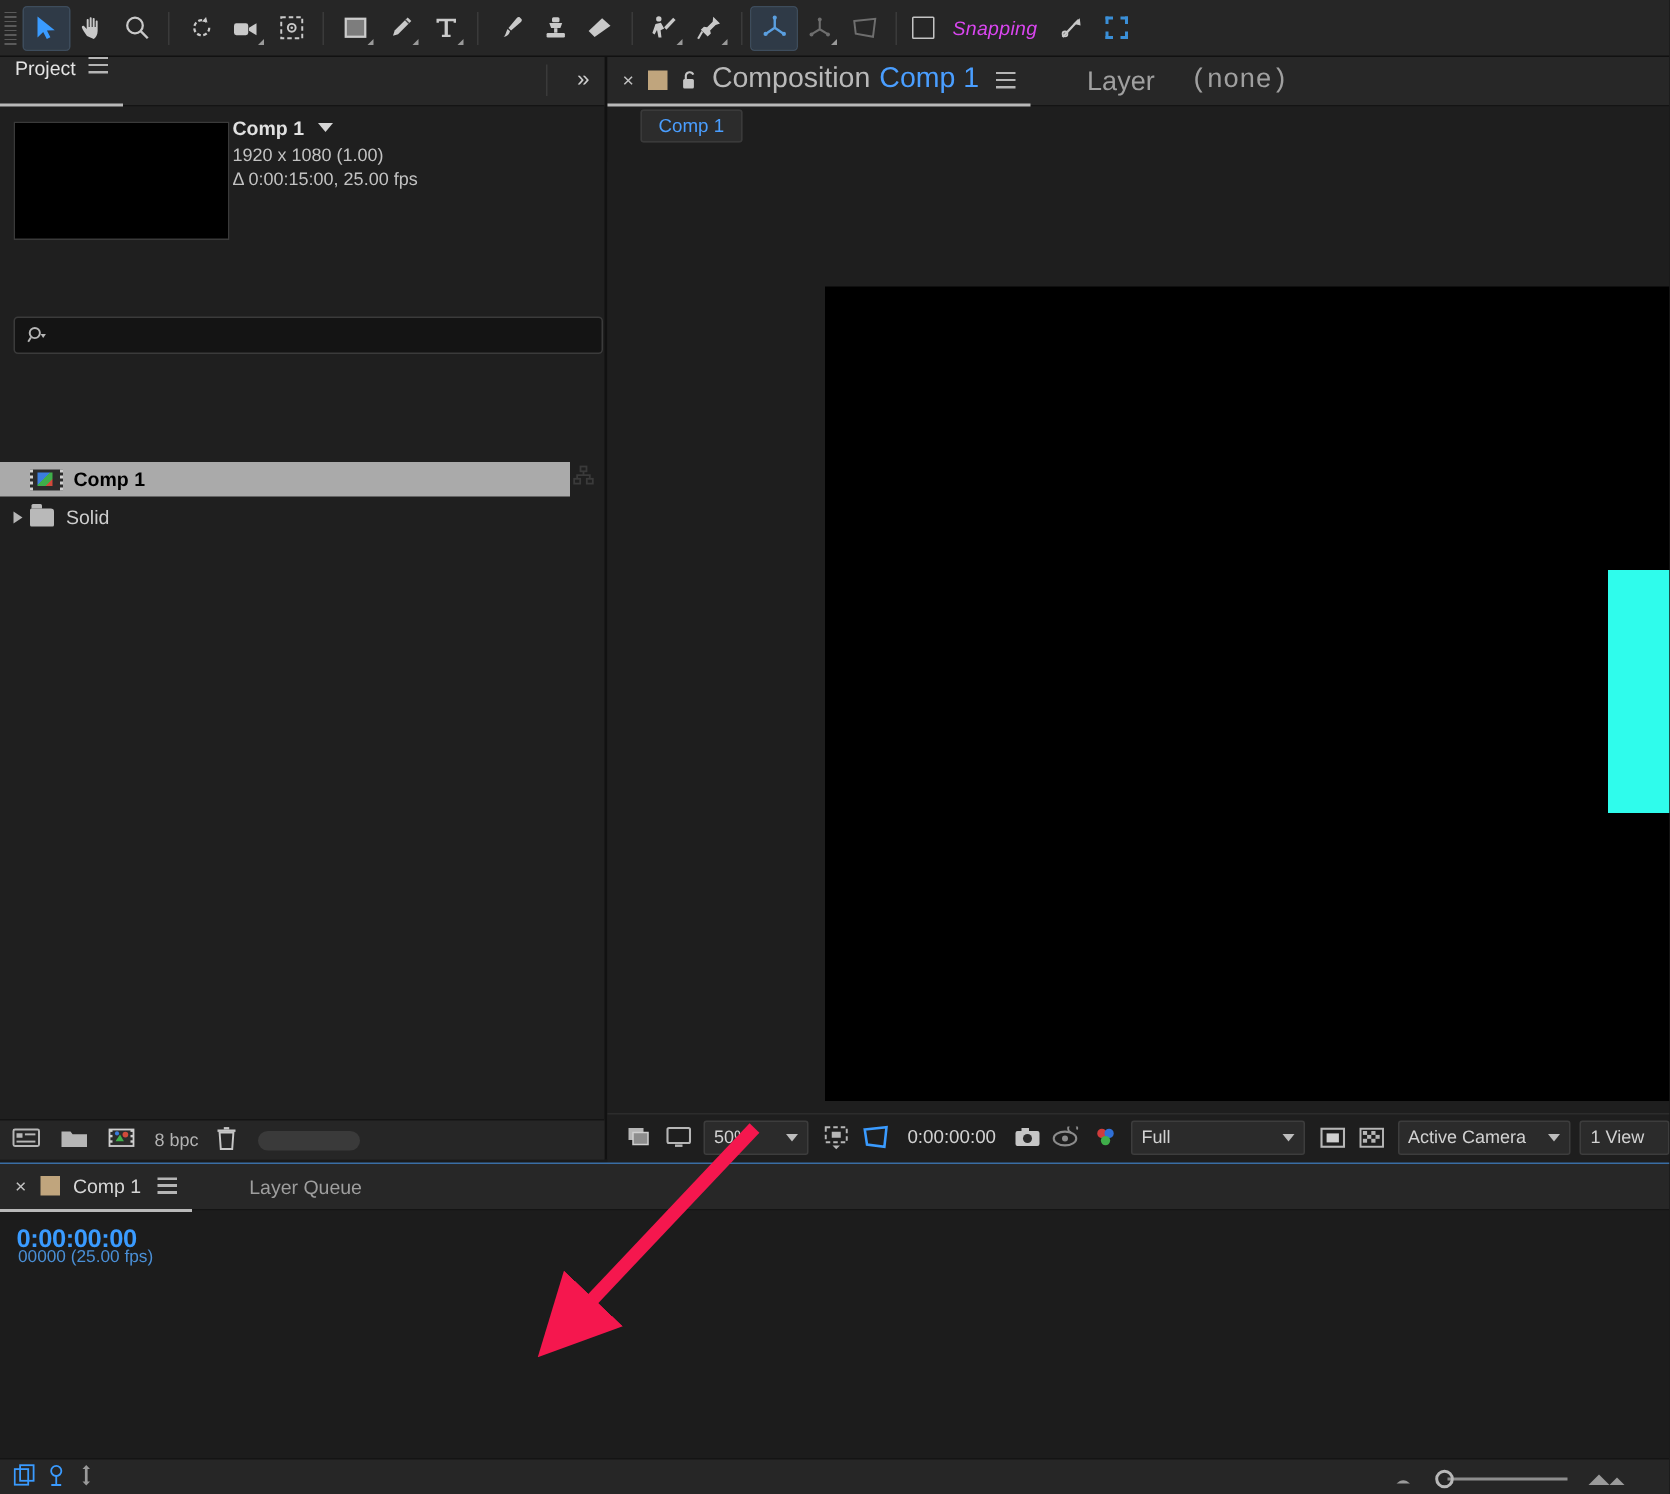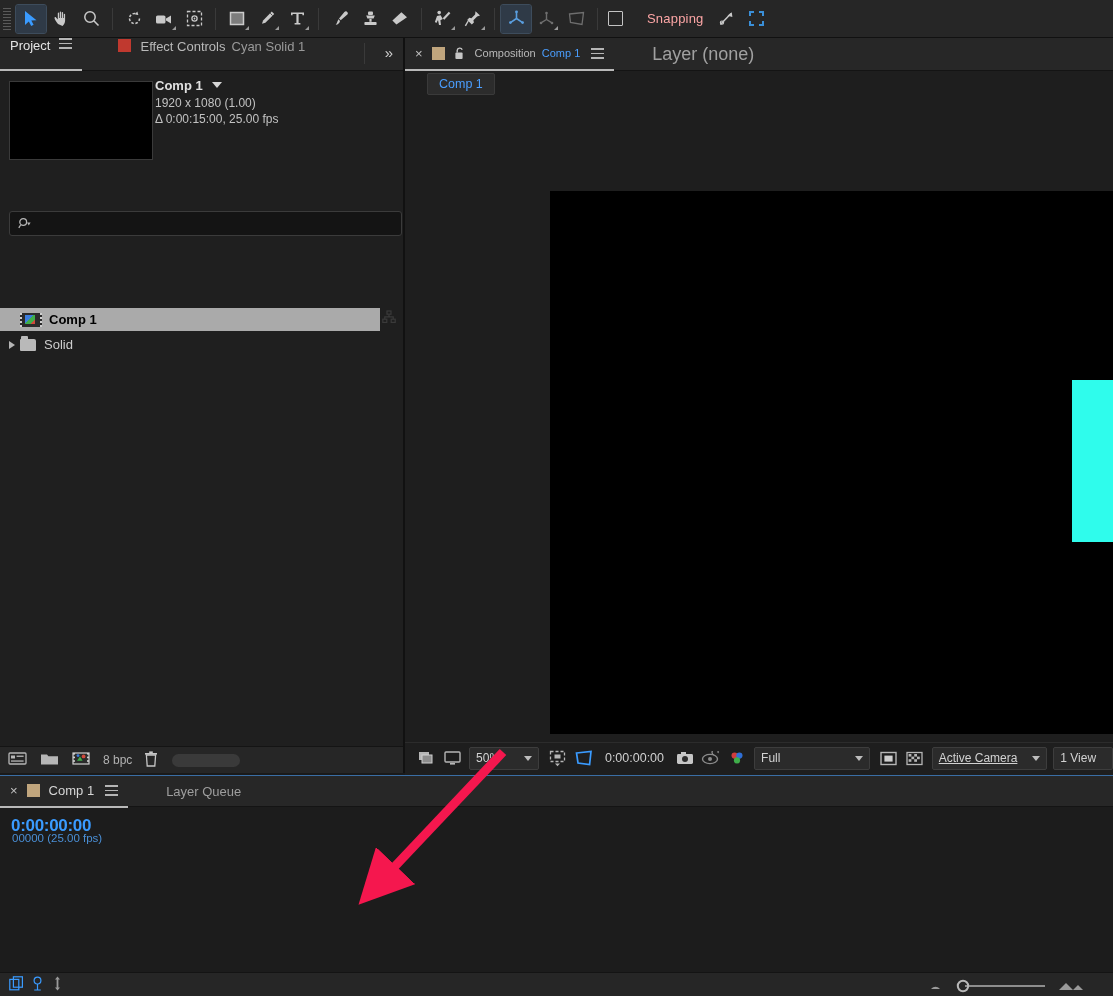--- a/index.html
+++ b/index.html
@@ -15,21 +15,21 @@
            border-bottom:1px solid #111;display:flex;align-items:center;}
   #toolbar .grip{width:8px;height:22px;margin:0 5px 0 3px;
      background:repeating-linear-gradient(to bottom,#5a5a5a 0px,#5a5a5a 1px,transparent 1px,transparent 3px);}
   .tbtn{width:30px;height:28px;display:flex;align-items:center;justify-content:center;
         border-radius:2px;position:relative;color:#c9c9c9;}
   .tbtn.sel{background:#2f3a47;outline:1px solid #3d4c5c;}
   .tbtn svg{display:block;}
   .tsep{width:1px;height:22px;background:#3a3a3a;margin:0 6px;}
   .corner{position:absolute;right:3px;bottom:3px;width:0;height:0;
           border-left:4px solid transparent;border-bottom:4px solid #9a9a9a;}
-  .snaplabel{font-size:13px;color:#fca5a5;margin-left:24px;letter-spacing:.2px;}
+  .snaplabel{font-size:13px;color:#d946ef;margin-left:12px;letter-spacing:.2px;font-style:italic;}
   .snapbox{width:13px;height:13px;border:1.6px solid #c4c4c4;border-radius:1px;}
 
   
   #project{position:absolute;left:0;top:38px;width:403px;height:735px;background:#1f1f1f;
            border-right:2px solid #111;}
   #projTabs{height:32px;display:flex;align-items:center;background:#272727;
             border-bottom:1px solid #141414;position:relative;}
   .ptab{display:flex;align-items:flex-start;height:31px;padding:0 10px;font-size:13px;color:#b9b9b9;}
   .ptab.active{color:#e4e4e4;border-bottom:2px solid #b9b9b9;}
   .hamb{width:13px;height:11px;margin-left:9px;
@@ -69,37 +69,37 @@
             border-top:1px solid #141414;display:flex;align-items:center;}
   .bpc{font-size:12px;color:#b2b2b2;margin:0 12px;}
   .pill{width:68px;height:13px;background:#3a3a3a;border-radius:7px;margin-left:14px;}
 
   
   #comp{position:absolute;left:405px;top:38px;width:708px;height:735px;background:#1e1e1e;}
   #compTabs{height:32px;display:flex;align-items:center;background:#272727;border-bottom:1px solid #141414;}
   .closeX{font-size:13px;color:#c2c2c2;margin:0 9px 0 10px;}
   .tansq{width:13px;height:13px;background:#c0a57d;margin-right:9px;}
   .lock{width:12px;height:12px;margin-right:9px;}
-  .ctitle{font-size:11px;color:#b9b9b9;}
+  .ctitle{font-size:19px;color:#b9b9b9;}
   .ctitle b{color:#4a9eff;font-weight:normal;}
   .ctabunder{border-bottom:2px solid #b9b9b9;height:31px;display:flex;align-items:center;}
   .layerlbl{font-size:18px;color:#a0a0a0;margin-left:38px;}
   #compCrumb{position:absolute;left:22px;top:39px;height:18px;}
   .crumb{background:#2c2c2c;border:1px solid #3a3a3a;border-radius:2px;padding:3px 11px;
          font-size:12.5px;color:#4a9eff;}
   #canvasWrap{position:absolute;left:0;top:70px;width:708px;height:672px;background:#1e1e1e;overflow:hidden;}
   #canvas{position:absolute;left:145px;top:83px;width:600px;height:543px;background:#000;}
   #cyanSolid{position:absolute;left:522px;top:189px;width:240px;height:162px;}
 
   #compFoot{position:absolute;left:0;bottom:0;width:708px;height:30px;background:#1e1e1e;
             border-top:1px solid #2c2c2c;display:flex;align-items:center;}
   .fbtn{width:26px;height:24px;display:flex;align-items:center;justify-content:center;margin-left:4px;}
   .sel2{width:66px;height:21px;background:#2b2b2b;border:1px solid #3d3d3d;border-radius:2px;
         display:flex;align-items:center;justify-content:space-between;padding:0 6px;font-size:12px;color:#d2d2d2;margin-left:6px;}
-  .selwide{width:120px;text-decoration:underline;}
+  .selwide{width:120px;}
   .selfull{width:120px;}
   .caret{width:0;height:0;border-left:4px solid transparent;border-right:4px solid transparent;
          border-top:5px solid #bdbdbd;}
   .tc{font-size:12.5px;color:#d0d0d0;margin-left:10px;}
 
   
   #timeline{position:absolute;left:0;top:775px;width:1113px;height:221px;background:#1c1c1c;
             border-top:1px solid #3a6ea5;}
   #tlTabs{height:30px;display:flex;align-items:center;background:#272727;border-bottom:1px solid #141414;}
   #tlInfo{position:absolute;left:0;top:31px;width:1113px;height:37px;display:flex;align-items:center;}
@@ -263,25 +263,20 @@
         </g>
       </svg>
   </div>
 </div>
 
 <div id="project">
   <div id="projTabs">
     <div class="ptab active">
       <span>Project</span>
       <span class="hamb"></span>
-    </div>
-    <div class="ptab" style="margin-left:26px;">
-      <span class="redsq"></span>
-      <span>Effect Controls</span>
-      <span style="margin-left:6px;color:#9a9a9a;">Cyan Solid 1</span>
     </div>
     <div style="position:absolute;right:38px;top:5px;width:1px;height:21px;background:#3a3a3a;"></div>
     <div class="chev">»</div>
   </div>
 
   <div id="thumb"></div>
   <div id="meta">
     <div class="cname">
       <span>Comp 1</span>
       <span class="carrow"></span>
@@ -369,21 +364,21 @@
         <svg width="12" height="13" viewBox="0 0 12 13">
             <path d="M3.2 5.6 V3.4 a2.6 2.6 0 0 1 5 -0.6" fill="none" stroke="#c6c6c6" stroke-width="1.4"></path>
             <rect x="1.4" y="5.6" width="7.2" height="6.4" rx="1" fill="#c6c6c6"></rect>
           </svg>
       </span>
       <span class="ctitle">Composition</span>
       <span class="ctitle" style="margin-left:6px;"><b>Comp 1</b></span>
       <span class="hamb" style="margin-left:11px;margin-right:10px;"></span>
     </div>
     <span class="layerlbl">Layer</span>
-    <span class="layerlbl" style="margin-left:5px;">(none)</span>
+    <span class="layerlbl" style="margin-left:24px;font-family:Liberation Mono, monospace;">(none)</span>
   </div>
 
   <div id="compCrumb">
     <span class="crumb">Comp 1</span>
   </div>
 
   <div id="canvasWrap">
     <div id="canvas">
       <div id="cyanSolid" style="background: rgb(47, 252, 236);"></div>
     </div>

